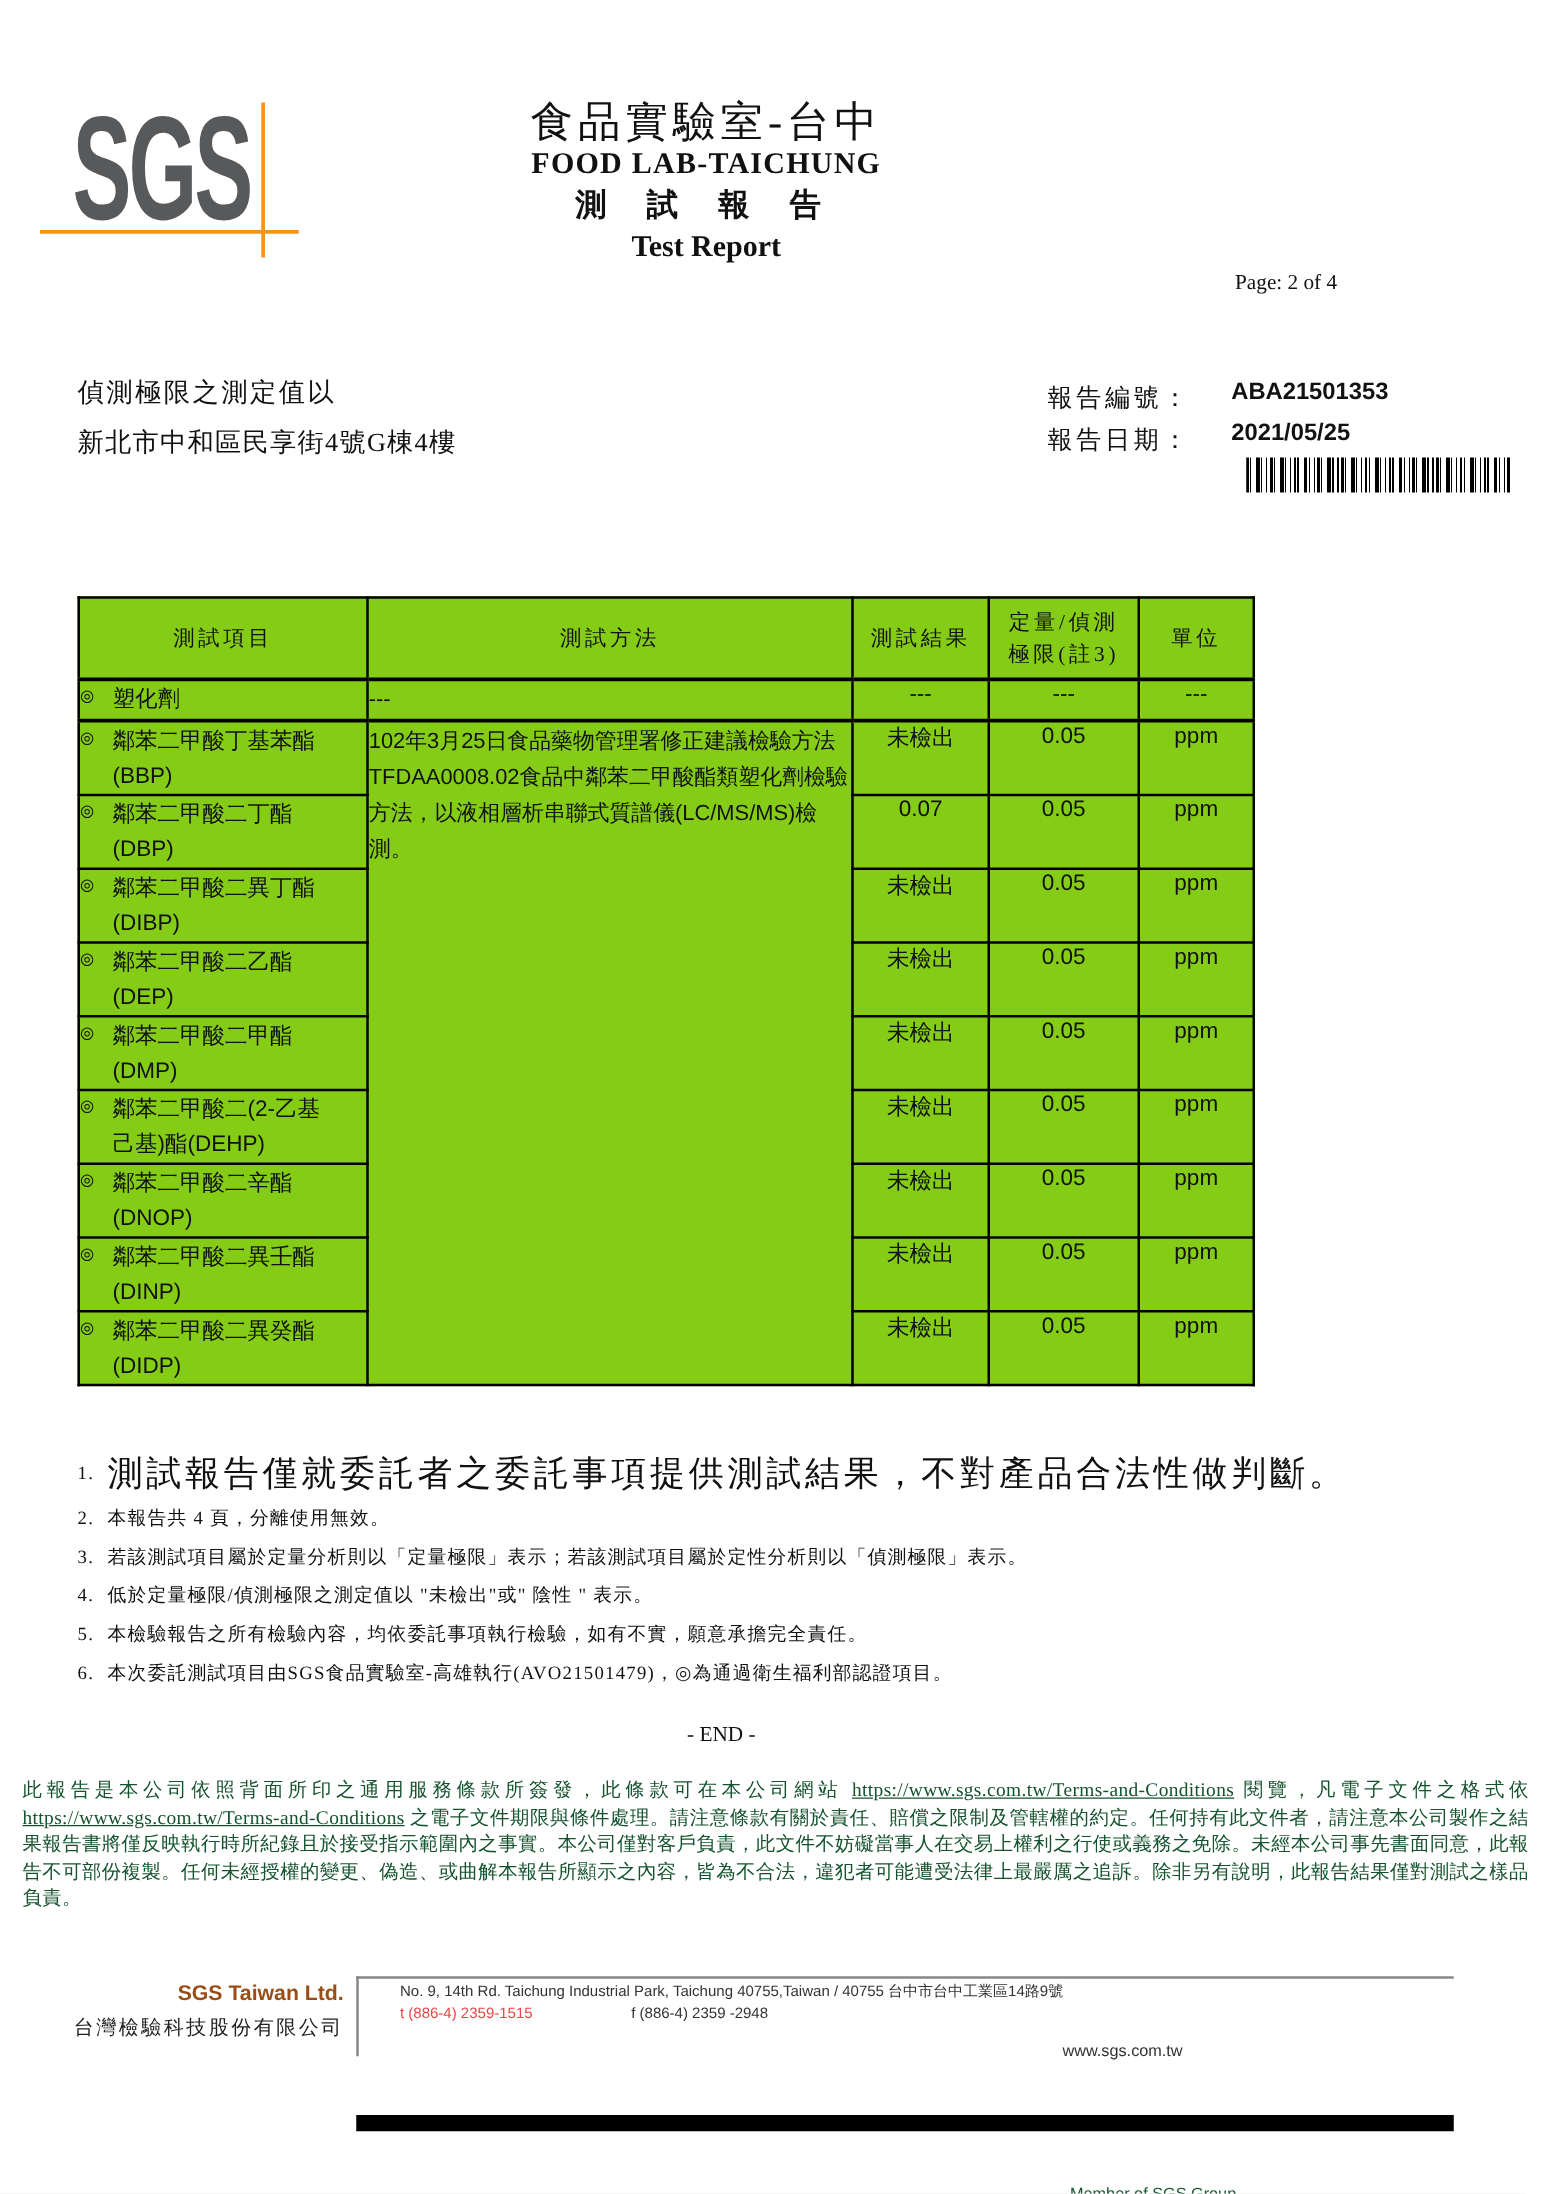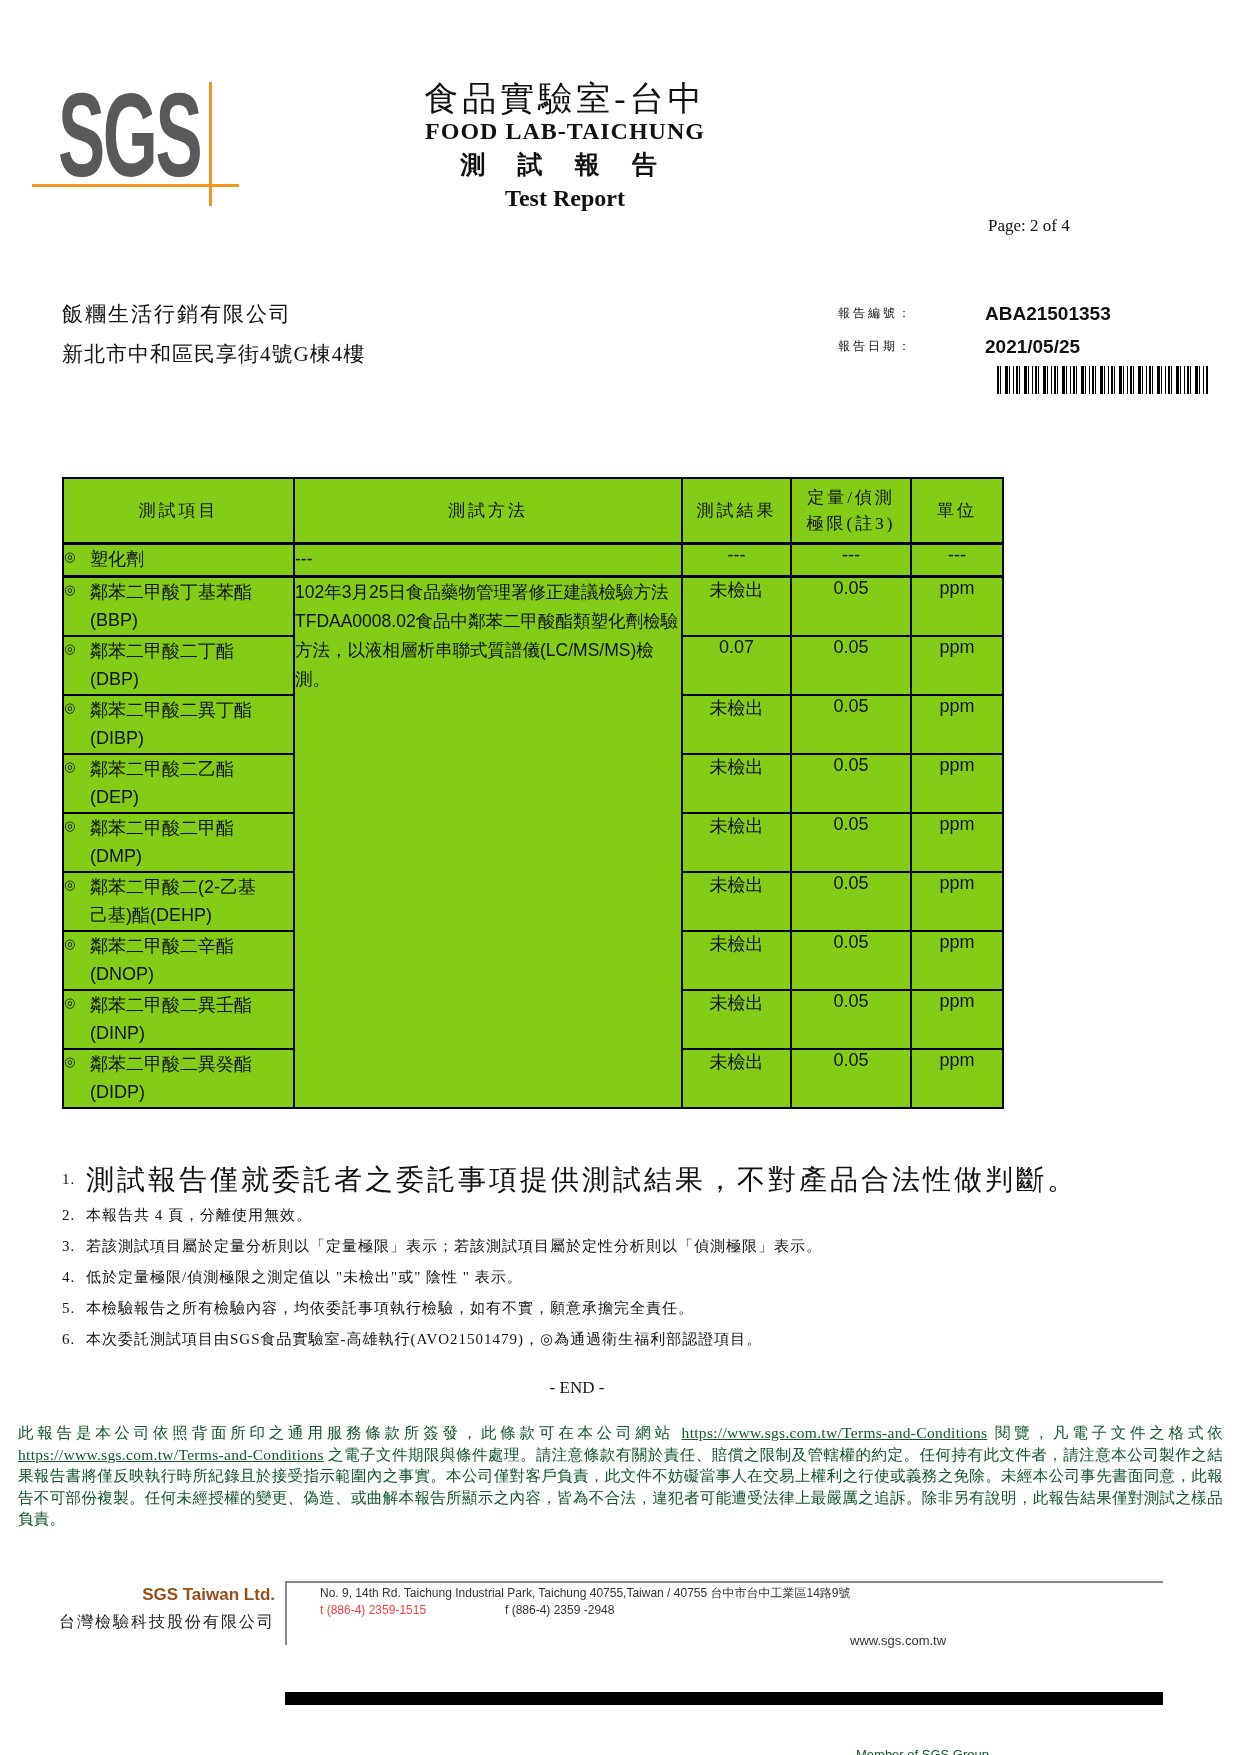--- a/index.html
+++ b/index.html
@@ -22,21 +22,21 @@
   
   .hdr{position:absolute;left:340px;top:82px;width:450px;text-align:center;}
   .hdr .zh1{font-size:34px;letter-spacing:4px;line-height:33px;}
   .hdr .en1{font-size:24px;font-weight:bold;letter-spacing:1px;line-height:33px;}
   .hdr .zh2{font-size:25px;font-weight:bold;letter-spacing:13px;line-height:34px;}
   .hdr .en2{font-size:24px;font-weight:bold;line-height:33px;text-align:center;}
   .page-label{position:absolute;left:988px;top:216px;font-size:17px;}
   
   .client-name{position:absolute;left:62px;top:300px;font-size:21px;letter-spacing:2px;}
   .client-addr{position:absolute;left:62px;top:340px;font-size:21px;letter-spacing:1px;}
-  .ri-label{position:absolute;font-size:12px;letter-spacing:3px;text-align:center;}
+  .ri-label{position:absolute;font-size:20px;letter-spacing:3px;text-align:center;}
   .ri-value{position:absolute;font-size:19px;font-weight:bold;}
   .barcode{
     position:absolute;left:997px;top:366px;width:211px;height:28px;
     background:repeating-linear-gradient(90deg,
       #000 0 2px,#fff 2px 3px,#000 3px 4px,#fff 4px 8px,
       #000 8px 11px,#fff 11px 12px,#000 12px 13px,#fff 13px 16px,
       #000 16px 17px,#fff 17px 19px);
   }
   
   .tbl-wrap{position:absolute;left:62px;top:477px;}
@@ -94,21 +94,21 @@
   <div class="logo-hline"></div>
 
   <div class="hdr serif">
     <div class="zh1">食品實驗室-台中</div>
     <div class="en1">FOOD LAB-TAICHUNG</div>
     <div class="zh2">測 試 報 告</div>
     <div class="en2">Test Report</div>
   </div>
   <div class="page-label serif">Page: 2 of 4</div>
 
-  <div class="client-name serif">飯糰生活行銷有限公司</div>
+  <div class="client-name serif">偵測極限之測定值以</div>
   <div class="client-addr serif">新北市中和區民享街4號G棟4樓</div>
 
   <div class="ri-label serif" style="left:838px;top:305px;">報告編號：</div>
   <div class="ri-value sans" style="left:985px;top:303px;">ABA21501353</div>
   <div class="ri-label serif" style="left:838px;top:338px;">報告日期：</div>
   <div class="ri-value sans" style="left:985px;top:336px;">2021/05/25</div>
   <div class="barcode"></div>
 
   <div class="tbl-wrap">
     <table class="results sans">

